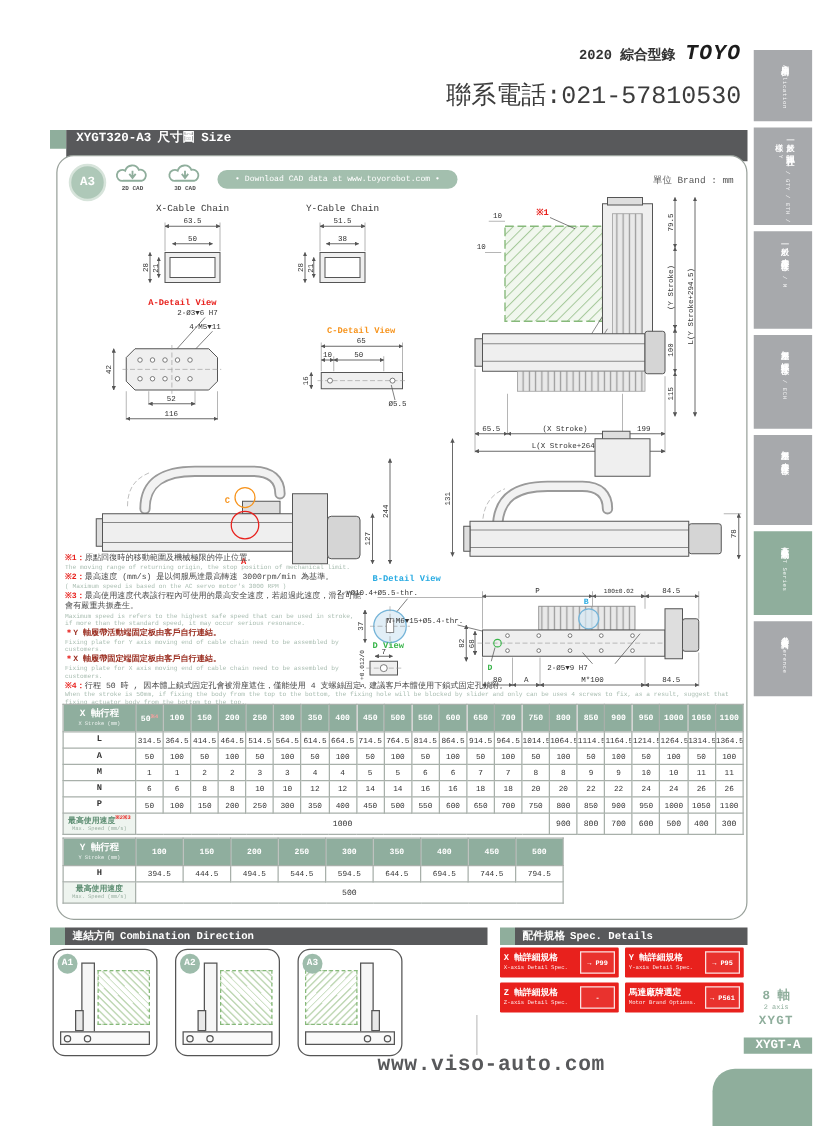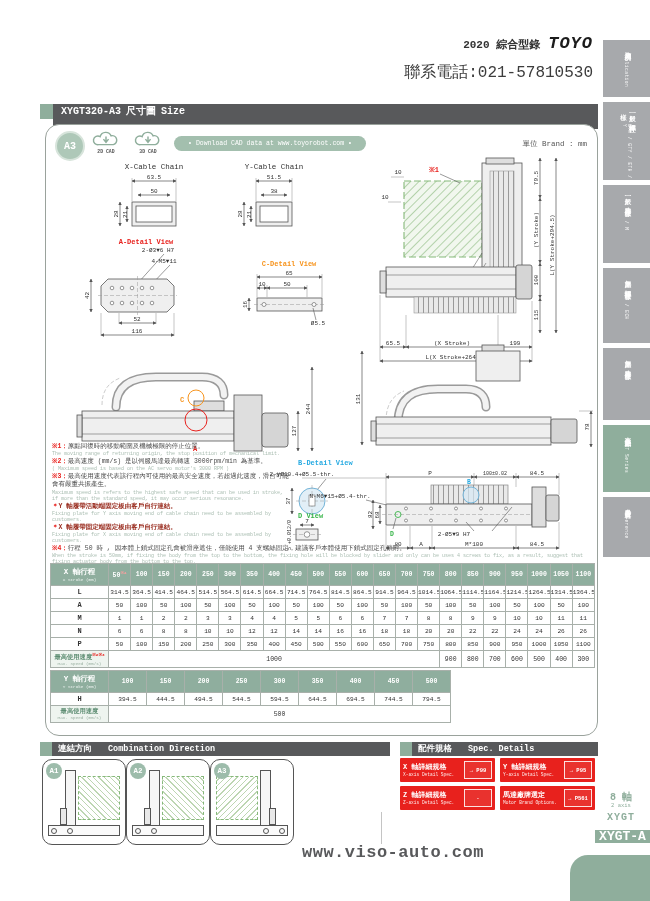--- a/index.html
+++ b/index.html
@@ -2,21 +2,21 @@
 <html><head>
 <meta charset="utf-8">
 <style>
   html,body{margin:0;padding:0;background:#fff;}
   #page{position:relative;width:650px;height:901px;background:#fff;overflow:hidden;
         font-family:Liberation Mono, monospace;}
   
   .hdr-brand{position:absolute;top:34px;right:57px;display:flex;align-items:baseline;gap:8px;}
   .hdr-brand .cat{font-size:11px;font-weight:bold;color:#333;}
   .hdr-brand .logo{font-size:17px;font-weight:900;font-style:italic;letter-spacing:1px;color:#1c1c1c;}
-  .hdr-phone{position:absolute;top:62px;right:57px;font-size:16px;color:#3c3c3c;}
+  .hdr-phone{position:absolute;top:62px;right:57px;font-size:20px;color:#3c3c3c;}
   
   .sidebar{position:absolute;top:40px;right:0;width:47px;}
   .stab{width:47px;margin-bottom:5px;background:#a7a9ac;color:#fff;writing-mode:vertical-rl;
         text-orientation:mixed;display:flex;align-items:center;justify-content:flex-start;
         padding-top:7px;box-sizing:border-box;gap:2px;}
   .stab.active{background:#8fae9c;}
   .stab .zh{font-size:6.5px;font-weight:bold;letter-spacing:1px;}
   .stab .en{font-size:4.5px;opacity:.9;letter-spacing:.5px;}
   
   .titlebar{position:absolute;left:40px;top:104px;width:558px;height:25px;display:flex;}
@@ -85,25 +85,25 @@
   table.dt td.rl{font-weight:bold;font-size:7px;}
   table.dt tr.sp td{height:16px;font-size:6.5px;}
   table.dt td.sl{background:#eef4ef;color:#5d8d72;}
   table.dt td.sl b{display:block;font-size:6.3px;line-height:1.2;}
   table.dt td.sl b sup{color:#e8211d;font-size:4.3px;}
   table.dt td.sl i{display:block;font-style:normal;font-size:4.3px;color:#9ab0a2;}
   
   .secbar{position:absolute;height:14px;display:flex;}
   .secbar .sq{width:12px;height:14px;background:#8fae9c;}
   .secbar .bar{flex:1;background:#58595b;color:#fff;font-size:8.5px;font-weight:bold;
-               line-height:14px;padding-left:6px;display:flex;gap:16px;}
+               line-height:14px;padding-left:6px;display:flex;gap:4px;}
   .combbar{left:40px;top:742px;width:350px;}
   .specbar{left:400px;top:742px;width:198px;}
   
-  .cards{position:absolute;left:42px;top:759px;display:flex;gap:0;}
+  .cards{position:absolute;left:42px;top:759px;display:flex;gap:14px;}
   .card{position:relative;width:82px;height:84px;border:1.2px solid #555;border-radius:10px;background:#fff;}
   .card .badge{position:absolute;left:3px;top:3px;width:16px;height:16px;border-radius:50%;
                background:#9dbcab;color:#fff;font-size:7.5px;font-weight:bold;
                display:flex;align-items:center;justify-content:center;z-index:2;}
   .schem{position:absolute;left:2px;top:2px;right:2px;bottom:2px;}
   .schem.flip{transform:scaleX(-1);}
   .schem .col{position:absolute;left:20px;top:8px;width:9px;height:60px;border:1px solid #555;background:#f6f6f6;}
   .schem .carr{position:absolute;left:15px;top:46px;width:5px;height:15px;border:1px solid #555;background:#e8e8e8;}
   .schem .hz2{position:absolute;left:33px;top:14px;width:40px;height:42px;border:1px dashed #86b97a;
         background:repeating-linear-gradient(45deg,rgba(0,0,0,0) 0 3px,#bdd6b2 3px 4px);}
@@ -118,21 +118,21 @@
   .sbtn .t b{display:block;font-size:7px;line-height:1.2;white-space:nowrap;}
   .sbtn .t i{display:block;font-style:normal;font-size:4.5px;opacity:.9;white-space:nowrap;}
   .sbtn .pg{width:26px;height:16px;border:1px solid rgba(255,255,255,.85);font-size:5.5px;font-weight:bold;
             display:flex;align-items:center;justify-content:center;background:rgba(255,255,255,.08);}
   
   .axisblock{position:absolute;right:4px;top:792px;width:50px;text-align:center;color:#8fae9c;}
   .axisblock .a1{font-size:10px;font-weight:bold;line-height:1.1;}
   .axisblock .a2{font-size:5.5px;line-height:1.2;}
   .axisblock .a3{font-size:10px;font-weight:bold;letter-spacing:1px;margin-top:2px;}
   .xygta{position:absolute;right:0;top:830px;width:55px;height:13px;background:#8fae9c;color:#fff;
-         font-size:13px;font-weight:bold;text-align:center;line-height:13px;}
+         font-size:10px;font-weight:bold;text-align:center;line-height:13px;}
   .site{position:absolute;left:302px;top:843px;font-size:17px;font-weight:bold;color:#58595b;letter-spacing:.5px;}
   .blob{position:absolute;right:0;bottom:0;width:80px;height:46px;background:#8fae9c;border-top-left-radius:18px;}
   .cropline{position:absolute;left:381px;top:812px;width:1px;height:32px;background:#c4c4c4;}
 </style>
 </head>
 <body>
 
 <div id="page">
 
   <div class="hdr-brand">

